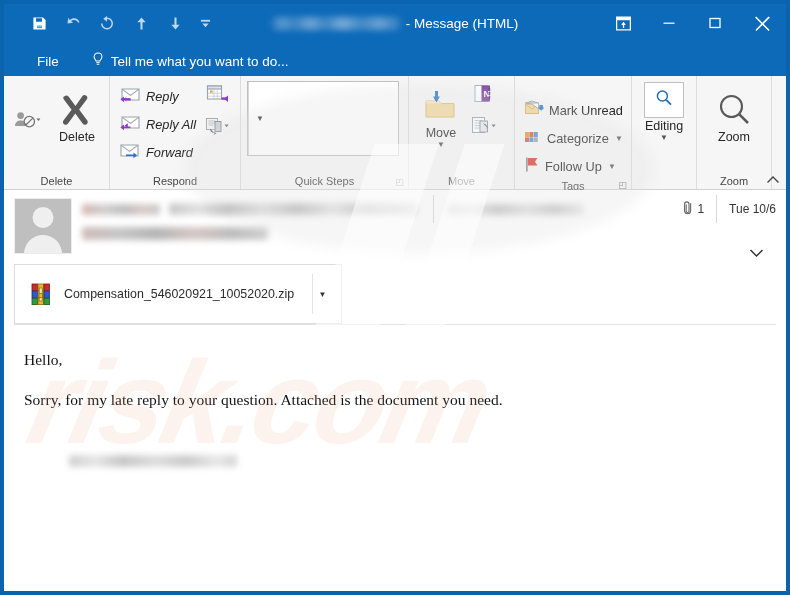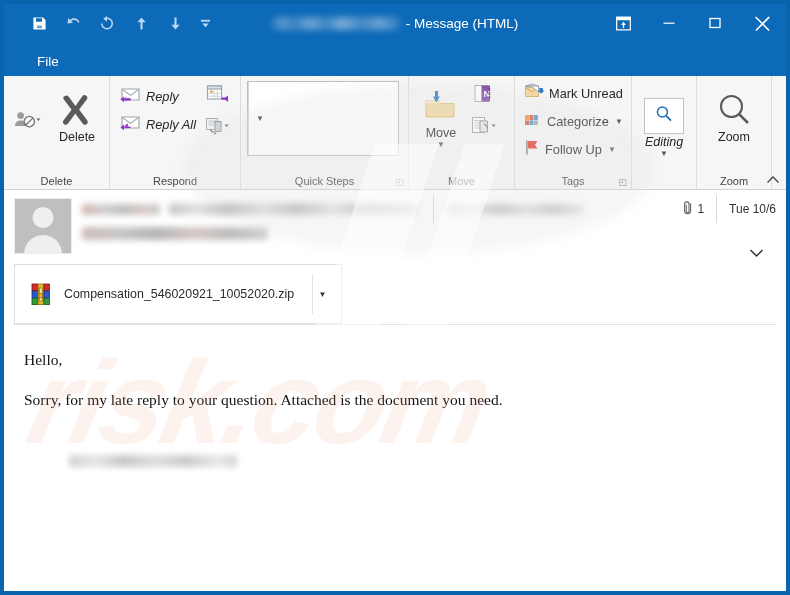--- a/index.html
+++ b/index.html
@@ -455,20 +455,30 @@
       <div class="wc close">
         <svg width="17" height="17" viewBox="0 0 16 16">
             <path d="M2 1.3L14.7 14 13.7 15 1 2.3zM13.7 1.3L15 2.3 2.3 15 1.3 14z" fill="#ffffff"></path>
           </svg>
       </div>
     </div>
   </div>
 
   <div class="tabstrip">
     <div class="tab">File</div>
+    <div class="tellme">
+      <span>
+        <svg width="12" height="15" viewBox="0 0 12 16">
+            <path d="M6 1C3.6 1 1.8 2.8 1.8 5.1c0 1.5.8 2.5 1.6 3.4.3.4.5.7.5 1.1h4.2c0-.4.2-.7.5-1.1.8-.9 1.6-1.9 1.6-3.4C10.2 2.8 8.4 1 6 1z" fill="none" stroke="#ffffff" stroke-width="1.1"></path>
+            <rect x="4.2" y="10.9" width="3.6" height="1" fill="#ffffff"></rect>
+            <rect x="4.6" y="12.6" width="2.8" height="1" fill="#ffffff"></rect>
+          </svg>
+      </span>
+      <span>Tell me what you want to do...</span>
+    </div>
   </div>
 
   <div class="ribbon">
 
     <div class="rgroup" style="width:105px">
       <div class="rgroup-body" style="align-items:flex-start; padding-top:8px;">
         <div style="display:flex; align-items:flex-start;">
           <div style="width:40px; padding-top:26px; display:flex; justify-content:center;">
             <span>
               <svg width="28" height="20" viewBox="0 0 28 20">
@@ -512,20 +522,31 @@
             <span>
               <svg width="22" height="18" viewBox="0 0 22 18">
                   <path d="M3 3h17v11H3z" fill="#ffffff" stroke="#9aa3ad" stroke-width="1.1"></path>
                   <path d="M3.3 3.4l8.2 6 8.2-6" fill="none" stroke="#9aa3ad" stroke-width="1.1"></path>
                   <path d="M5 10.4l-3.6 2.9L5 16.2z" fill="#8e3ac8"></path>
                   <rect x="5" y="12.5" width="6.5" height="1.6" fill="#8e3ac8"></rect>
                   <path d="M8.8 9.2L5.6 11.8l3.2 2.5z" fill="#8e3ac8"></path>
                 </svg>
             </span>
             <span>Reply All</span>
+          </div>
+          <div class="smallbtn">
+            <span>
+              <svg width="22" height="18" viewBox="0 0 22 18">
+                  <path d="M2 3h17v11H2z" fill="#ffffff" stroke="#9aa3ad" stroke-width="1.1"></path>
+                  <path d="M2.3 3.4l8.2 6 8.2-6" fill="none" stroke="#9aa3ad" stroke-width="1.1"></path>
+                  <rect x="7" y="12.5" width="8" height="1.6" fill="#2d6fd6"></rect>
+                  <path d="M14.5 10.4l3.6 2.9-3.6 2.9z" fill="#2d6fd6"></path>
+                </svg>
+            </span>
+            <span>Forward</span>
           </div>
         </div>
         <div class="iconcol" style="padding-left:4px;">
           <div class="icobox">
             <span>
               <svg width="24" height="20" viewBox="0 0 24 20">
                   <rect x="1.5" y="2" width="14" height="13" fill="#ffffff" stroke="#9aa3ad" stroke-width="1.1"></rect>
                   <rect x="1.5" y="2" width="14" height="3" fill="#dfe3e8" stroke="#9aa3ad" stroke-width="1.1"></rect>
                   <rect x="4" y="6.5" width="2.6" height="2.3" fill="#e8a33d"></rect>
                   <g stroke="#c4c9cf" stroke-width="0.8">
@@ -615,21 +636,21 @@
                 </svg>
             </span>
           </div>
         </div>
       </div>
       <div class="rgroup-label">Move</div>
     </div>
 
     <div class="rgroup" style="width:116px">
       <div class="rgroup-body" style="padding-top:3px;">
-        <div style="display:flex; flex-direction:column;">
+        <div style="display:flex; flex-direction:column;margin-top:17px;">
           <div class="smallbtn">
             <span>
               <svg width="20" height="17" viewBox="0 0 20 17">
                   <path d="M1.5 4h13v9.5h-13z" fill="#f4d79a" stroke="#d4ae5f" stroke-width="1"></path>
                   <path d="M1.8 4.3l6.2 4.8 6.2-4.8" fill="none" stroke="#d4ae5f" stroke-width="1"></path>
                   <path d="M1.5 3.2h13L8 1z" fill="#ffffff" stroke="#9aa3ad" stroke-width="1"></path>
                   <path d="M1.5 3h13v5.8L8 4z" fill="#ffffff" stroke="#9aa3ad" stroke-width="1"></path>
                   <path d="M13.8 7.5l3.3 3.3 3.3-3.3z" fill="#2176c7"></path>
                   <rect x="15.4" y="5" width="3.4" height="3.6" fill="#2176c7"></rect>
                 </svg>
@@ -662,21 +683,21 @@
           </div>
         </div>
       </div>
       <div class="rgroup-label">
         <span>Tags</span>
         <span class="dialog-launcher">◰</span>
       </div>
     </div>
 
     <div class="rgroup" style="width:64px">
-      <div class="rgroup-body" style="flex-direction:column; padding-top:16px; align-items:center;font-style:italic;">
+      <div class="rgroup-body" style="flex-direction:column; padding-top:0; align-items:center;">
         <div class="editing-box">
           <span>
             <svg width="20" height="20" viewBox="0 0 20 20">
                 <circle cx="8.4" cy="8" r="5" fill="none" stroke="#1f6fb2" stroke-width="1.5"></circle>
                 <line x1="12.2" y1="11.8" x2="17" y2="16.6" stroke="#1f6fb2" stroke-width="1.8"></line>
               </svg>
           </span>
         </div>
         <div style="font-size:12.5px; color:#262626; text-align:center; line-height:13px; margin-top:2px;">Editing</div>
         <div style="font-size:8px; color:#555; line-height:10px;">▼</div>

